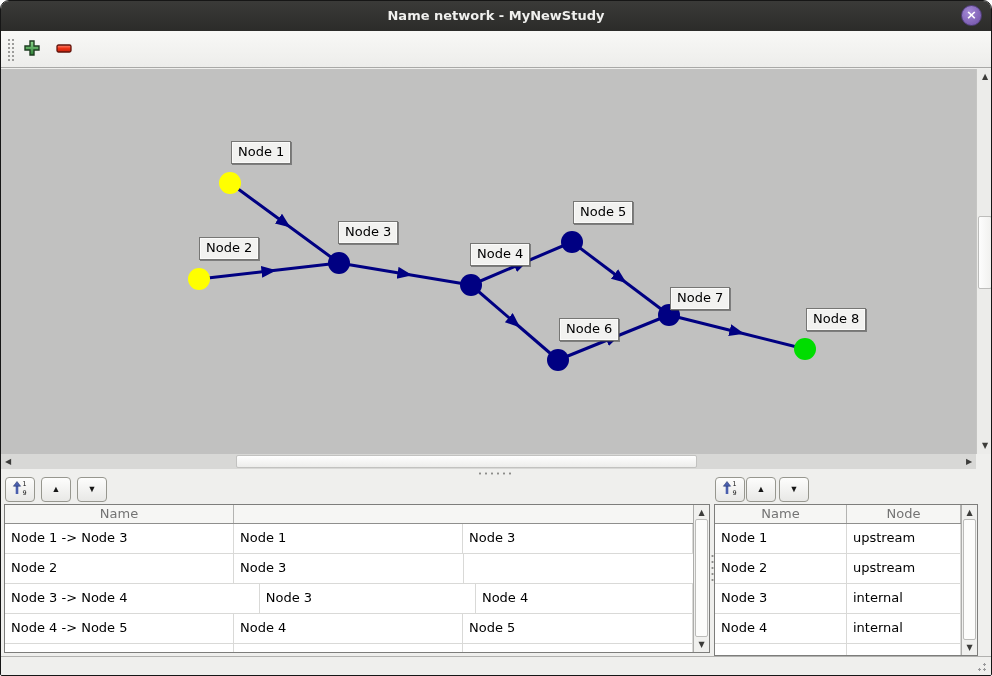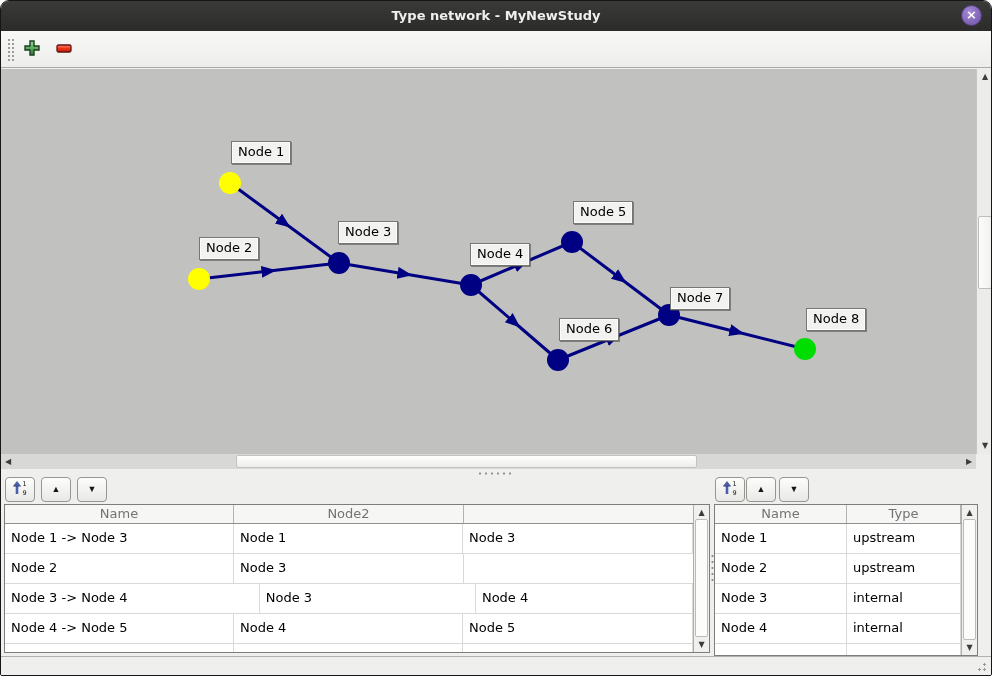--- a/index.html
+++ b/index.html
@@ -114,21 +114,21 @@
                  background-image:radial-gradient(circle,#98989a 1px,transparent 1.2px);
                  background-size:5px 5px; background-position:bottom right;
                  clip-path:polygon(100% 0,100% 100%,0 100%); cursor:nwse-resize; }
 </style>
 </head>
 <body>
 
 <div class="window">
 
   <div class="titlebar">
-    <span class="title">Type network - MyNewStudy</span>
+    <span class="title">Name network - MyNewStudy</span>
     <div class="close-btn">
       <span>×</span>
     </div>
   </div>
 
   <div class="toolbar">
     <div class="grip"></div>
     <button class="tb-btn add">
       <span>
         <svg width="20" height="20" viewBox="0 0 20 20">
@@ -225,21 +225,20 @@
       <button class="pt-btn pt-up">
         <span class="tri">▲</span>
       </button>
       <button class="pt-btn pt-down">
         <span class="tri">▼</span>
       </button>
       <div class="tbl" id="reaches-tbl">
         <div class="tgrid" id="reaches-grid">
             <div class="thead">
               <div class="th" style="width: 229px;">Name</div>
-              <div class="th" style="width: 230px;">Node2</div>
             </div>
             <div class="trow">
               <div class="td" style="width: 229px;">Node 1 -&gt; Node 3</div>
               <div class="td" style="width: 229px;">Node 1</div>
               <div class="td" style="width: 230px;">Node 3</div>
             </div>
             <div class="trow">
               <div class="td" style="width: 229px;">Node 2</div>
               <div class="td" style="width: 230px;">Node 3</div>
             </div>
@@ -281,21 +280,21 @@
       <button class="pt-btn pt-up">
         <span class="tri">▲</span>
       </button>
       <button class="pt-btn pt-down">
         <span class="tri">▼</span>
       </button>
       <div class="tbl" id="nodes-tbl">
         <div class="tgrid" id="nodes-grid">
             <div class="thead">
               <div class="th" style="width: 132px;">Name</div>
-              <div class="th" style="width: 114px;">Type</div>
+              <div class="th" style="width: 114px;">Node</div>
             </div>
             <div class="trow">
               <div class="td" style="width: 132px;">Node 1</div>
               <div class="td" style="width: 114px;">upstream</div>
             </div>
             <div class="trow">
               <div class="td" style="width: 132px;">Node 2</div>
               <div class="td" style="width: 114px;">upstream</div>
             </div>
             <div class="trow">

